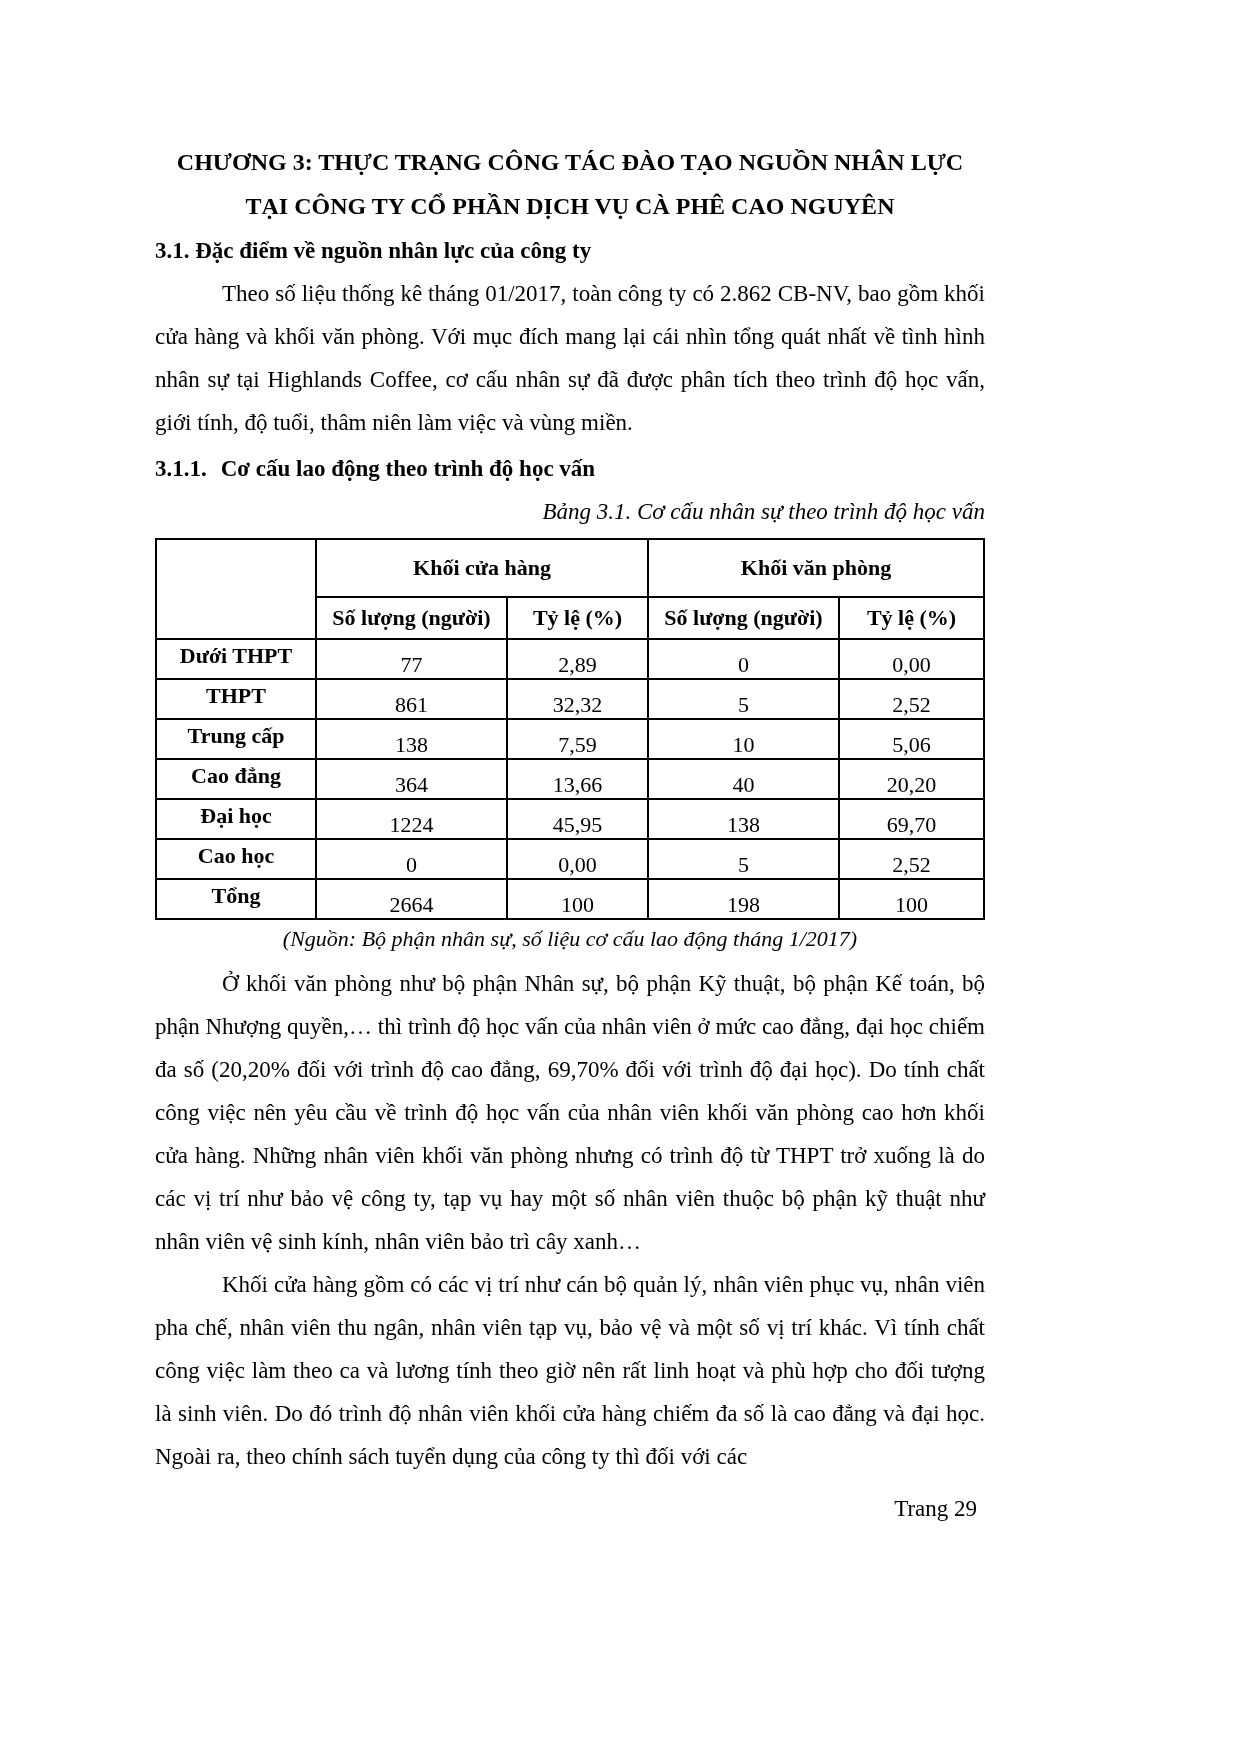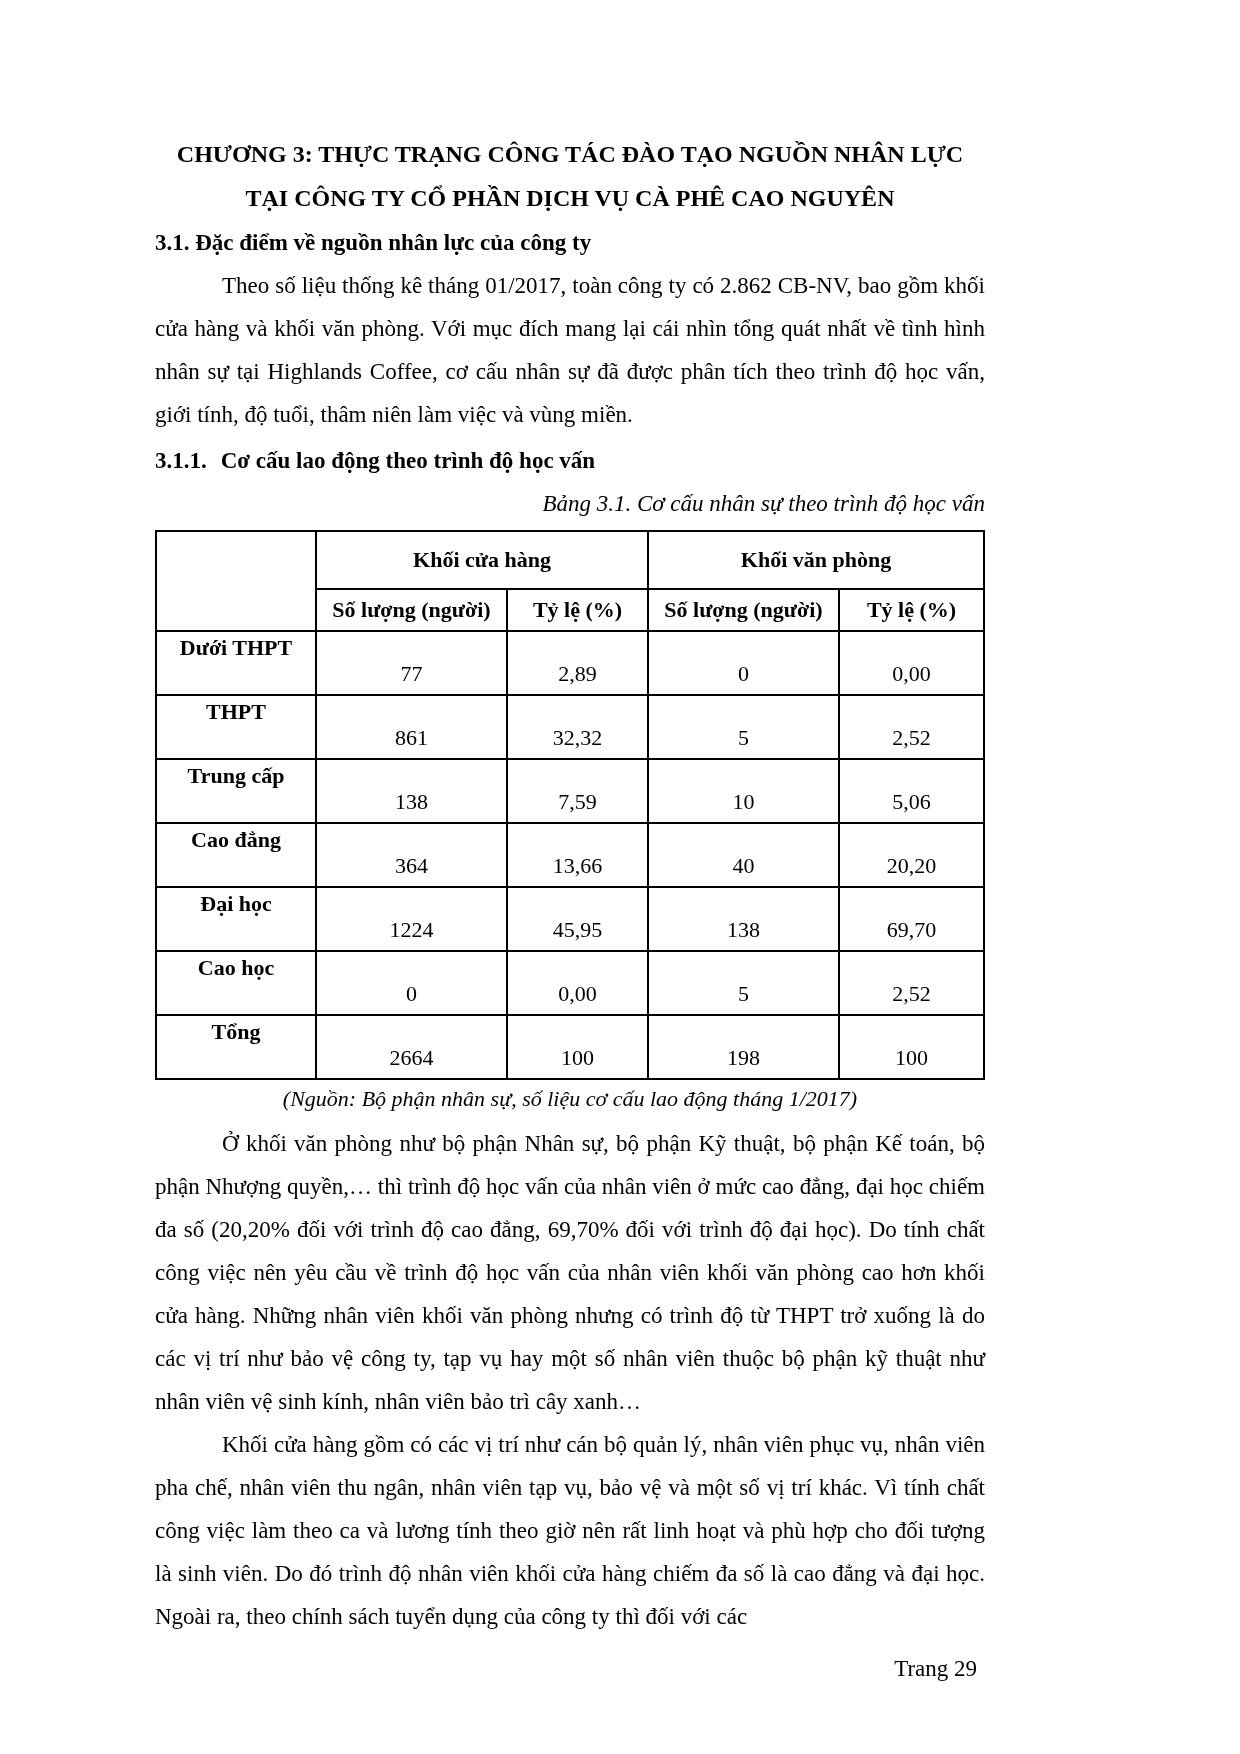--- a/index.html
+++ b/index.html
@@ -9,21 +9,21 @@
     width: 1240px;
     height: 1754px;
     background: #ffffff;
     color: #000000;
     font-family: "Liberation Serif", "DejaVu Serif", serif;
     overflow: hidden;
   }
   .content {
     position: absolute;
     left: 155px;
-    top: 132px;
+    top: 140px;
     width: 830px;
   }
   .chapter-title {
     text-align: center;
     font-weight: bold;
     font-size: 24px;
     line-height: 44px;
   }
   .section-heading {
     font-weight: bold;
@@ -65,23 +65,22 @@
   .data-table .group-header th { height: 58px; font-weight: bold; vertical-align: middle; }
   .data-table .col-header th { height: 42px; font-weight: bold; vertical-align: middle; }
   .data-table td.row-label {
     font-weight: bold;
     vertical-align: top;
     padding-top: 3px;
     font-size: 22px;
   }
   .data-table td.cell-value {
     vertical-align: bottom;
-    padding-bottom: 7px;
   }
-  .data-table tr.data-row { height: 64px; }
+  .data-table tr.data-row { height: 40px; }
   .table-source {
     text-align: center;
     font-style: italic;
     font-size: 22px;
     line-height: 38px;
     margin-bottom: 4px;
   }
   .page-number {
     text-align: right;
     font-size: 23px;

